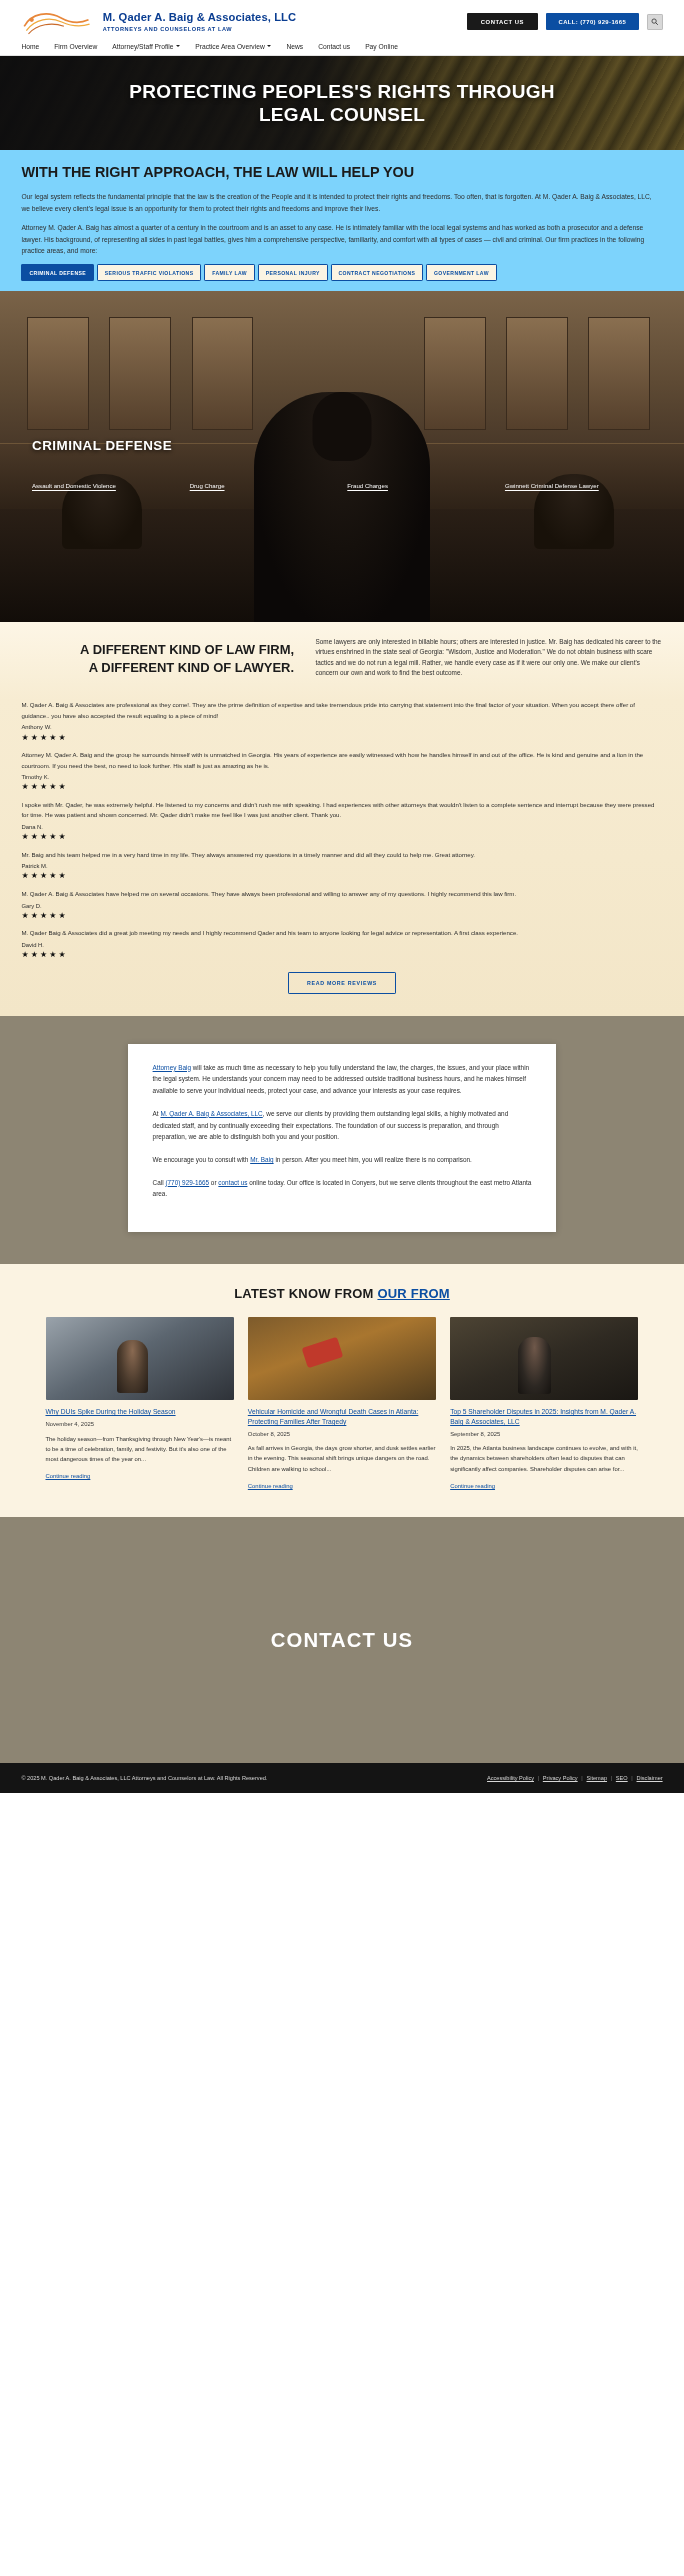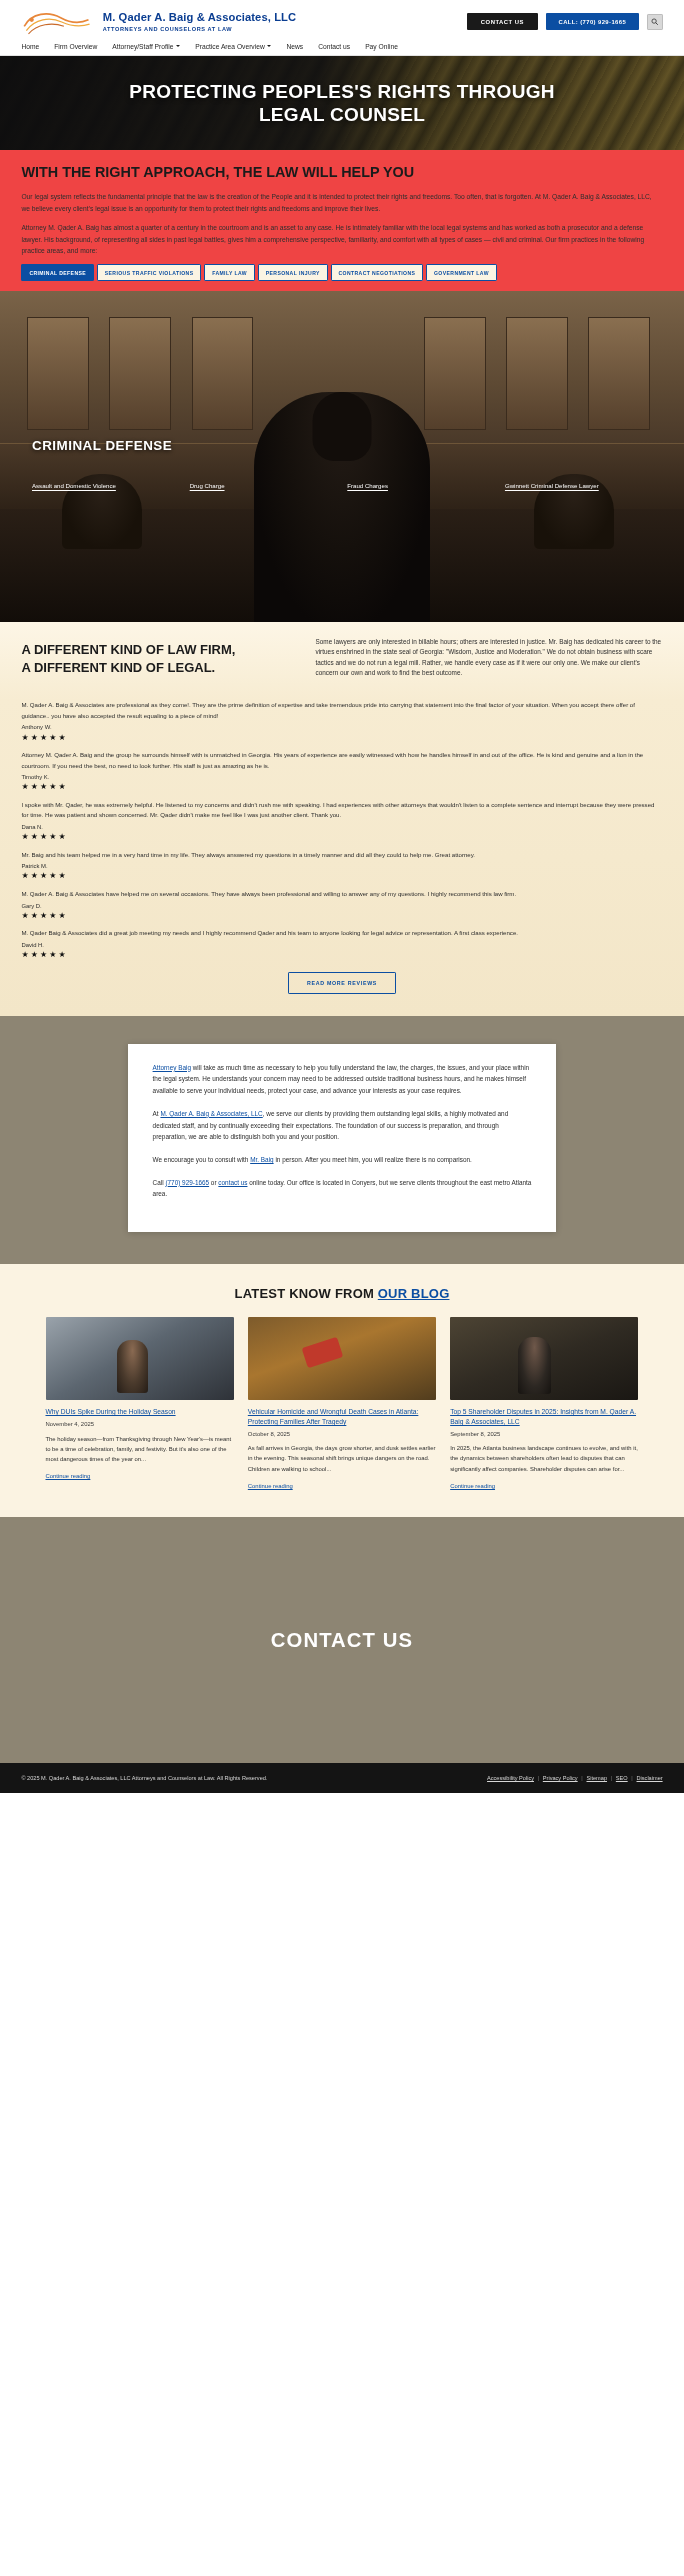--- a/index.html
+++ b/index.html
@@ -113,21 +113,21 @@
     line-height: 1.22;
     font-weight: bold;
     text-align: center;
     letter-spacing: 0.3px;
     max-width: 481px;
     text-shadow: 0 1.1px 5.3px rgba(0,0,0,.7);
   }
 
   
   .intro {
-    background: #ef4444;
+    background: #7dd3fc;
     padding: 13px 21.4px 9.6px 21.4px;
   }
   .intro h2 {
     font-size: 14.4px;
     font-weight: bold;
     color: #1b1b1b;
     line-height: 1.25;
     max-width: 470px;
     margin-bottom: 9.6px;
   }
@@ -247,20 +247,21 @@
     background: linear-gradient(180deg, #fdf6e6 0%, #f7ecd2 100%);
     padding: 15px 21.4px 21.4px 21.4px;
     display: flex;
     gap: 21.4px;
   }
   .diff-left { width: 44%; padding-top: 4.3px; }
   .diff-left h2 {
     font-size: 13px;
     font-weight: bold;
     color: #1b1b1b;
+    text-align: right;
     line-height: 1.35;
   }
   .diff-right { width: 56%; }
   .diff-right p {
     font-size: 6.4px;
     line-height: 1.65;
     color: #2e2e2e;
   }
 
   
@@ -522,21 +523,21 @@
       <a href="#">Fraud Charges</a>
       <a href="#">Gwinnett Criminal Defense Lawyer</a>
     </div>
   </div>
 </section>
 
 <section class="different">
   <div class="diff-left">
     <h2>
       <span>A DIFFERENT KIND OF LAW FIRM,</span><br>
-      <span>A DIFFERENT KIND OF LEGAL.</span>
+      <span>A DIFFERENT KIND OF LAWYER.</span>
     </h2>
   </div>
   <div class="diff-right">
     <p>Some lawyers are only interested in billable hours; others are interested in justice. Mr. Baig has dedicated his career to the virtues enshrined in the state seal of Georgia: "Wisdom, Justice and Moderation." We do not obtain business with scare tactics and we do not run a legal mill. Rather, we handle every case as if it were our only one. We make our client's concern our own and work to find the best outcome.</p>
   </div>
 </section>
 
 <section class="reviews">
   <div class="review">
     <div class="review-text">M. Qader A. Baig &amp; Associates are professional as they come!. They are the prime definition of expertise and take tremendous pride into carrying that statement into the final factor of your situation. When you accept there offer of guidance.. you have also accepted the result equaling to a piece of mind!</div>
@@ -585,21 +586,21 @@
       <span>We encourage you to consult with </span><a href="#">Mr. Baig</a><span> in person. After you meet him, you will realize there is no comparison.</span>
     </p>
     <p>
       <span>Call </span><a href="#">(770) 929-1665</a><span> or </span><a href="#">contact us</a><span> online today. Our office is located in Conyers, but we serve clients throughout the east metro Atlanta area.</span>
     </p>
   </div>
 </section>
 
 <section class="blog">
   <h2>
-    <span>LATEST KNOW FROM </span><a href="#">OUR BLOG</a>
+    <span>LATEST KNOW FROM </span><a href="#">OUR FROM</a>
   </h2>
   <div class="posts">
     <article class="post">
       <div class="post-img img-a"></div>
       <a href="#" class="post-title">Why DUIs Spike During the Holiday Season</a>
       <div class="post-date">November 4, 2025</div>
       <div class="post-excerpt">The holiday season—from Thanksgiving through New Year's—is meant to be a time of celebration, family, and festivity. But it's also one of the most dangerous times of the year on...</div>
       <a href="#" class="post-more">Continue reading</a>
     </article>
     <article class="post">

